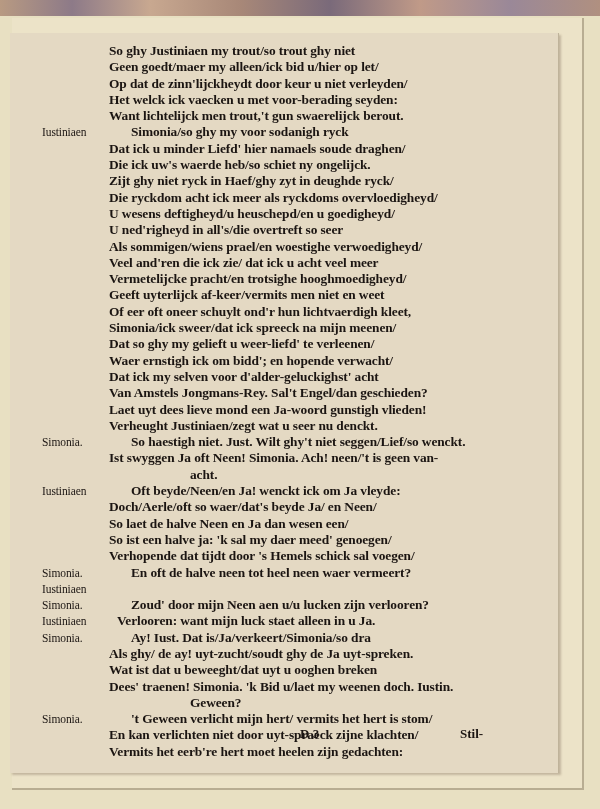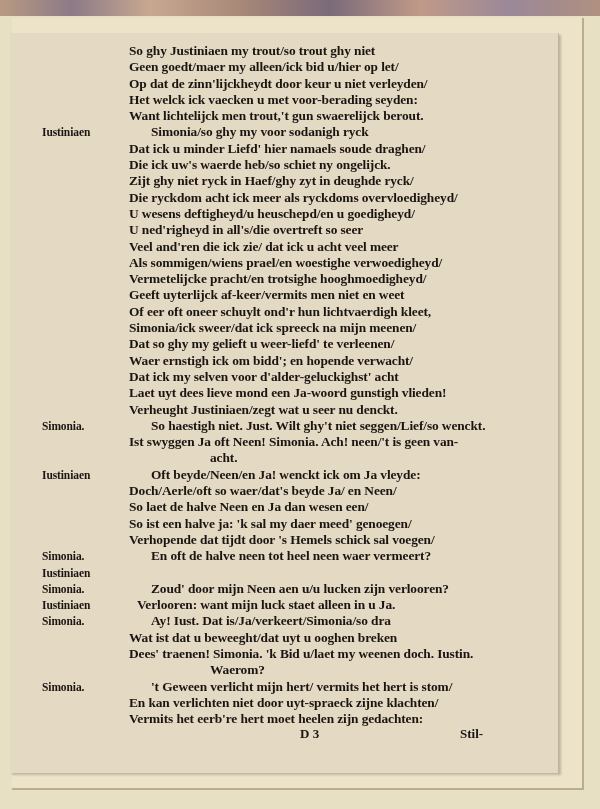--- a/index.html
+++ b/index.html
@@ -29,24 +29,24 @@
   .text {
     position:absolute; left:0; top:10px; width:548px;
     color:#1b1512;
   }
   .line {
     position:relative; height:16.3px; line-height:16.3px;
     font-size:13.4px; white-space:nowrap;
     font-family: "Liberation Serif", serif; font-weight:bold; letter-spacing:-0.1px;
   }
   .spk {
-    position:absolute; left:32px; font-size:11.5px; font-weight:bold;
+    position:absolute; left:32px; font-size:11.5px; font-weight:normal;
     font-family: "Liberation Serif", serif;
   }
-  .verse { position:absolute; left:99px;margin-left:20px; }
+  .verse { position:absolute; left:99px; }
   .verse.ind { left:121px; }
   .verse.ind2 { left:107px; }
   .verse.far { left:180px; }
   .footer {
     position:absolute; top:693px; left:0; width:548px; height:18px;
     font-family: "Liberation Serif", serif; font-weight:bold; font-size:13px; color:#1b1512;
   }
   .sig { position:absolute; left:290px; }
   .catch { position:absolute; left:450px; }
 </style>
@@ -102,28 +102,28 @@
       <div class="line">
         <span class="spk"></span>
         <span class="verse">U wesens deftigheyd/u heuschepd/en u goedigheyd/</span>
       </div>
       <div class="line">
         <span class="spk"></span>
         <span class="verse">U ned'righeyd in all's/die overtreft so seer</span>
       </div>
       <div class="line">
         <span class="spk"></span>
+        <span class="verse">Als sommigen/wiens prael/en woestighe verwoedigheyd/</span>
+      </div>
+      <div class="line">
+        <span class="spk"></span>
         <span class="verse">Veel and'ren die ick zie/ dat ick u acht veel meer</span>
       </div>
       <div class="line">
         <span class="spk"></span>
-        <span class="verse">Als sommigen/wiens prael/en woestighe verwoedigheyd/</span>
-      </div>
-      <div class="line">
-        <span class="spk"></span>
         <span class="verse">Vermetelijcke pracht/en trotsighe hooghmoedigheyd/</span>
       </div>
       <div class="line">
         <span class="spk"></span>
         <span class="verse">Geeft uyterlijck af-keer/vermits men niet en weet</span>
       </div>
       <div class="line">
         <span class="spk"></span>
         <span class="verse">Of eer oft oneer schuylt ond'r hun lichtvaerdigh kleet,</span>
       </div>
@@ -138,20 +138,24 @@
       <div class="line">
         <span class="spk"></span>
         <span class="verse">Waer ernstigh ick om bidd'; en hopende verwacht/</span>
       </div>
       <div class="line">
         <span class="spk"></span>
         <span class="verse">Dat ick my selven voor d'alder-geluckighst' acht</span>
       </div>
       <div class="line">
         <span class="spk"></span>
+        <span class="verse">Van Amstels Jongmans-Rey. Sal't Engel/dan geschieden?</span>
+      </div>
+      <div class="line">
+        <span class="spk"></span>
         <span class="verse">Laet uyt dees lieve mond een Ja-woord gunstigh vlieden!</span>
       </div>
       <div class="line">
         <span class="spk"></span>
         <span class="verse">Verheught Justiniaen/zegt wat u seer nu denckt.</span>
       </div>
       <div class="line">
         <span class="spk">Simonia.</span>
         <span class="verse ind">So haestigh niet. Just. Wilt ghy't niet seggen/Lief/so wenckt.</span>
       </div>
@@ -197,29 +201,33 @@
       <div class="line">
         <span class="spk">Iustiniaen</span>
         <span class="verse ind2">Verlooren: want mijn luck staet alleen in u Ja.</span>
       </div>
       <div class="line">
         <span class="spk">Simonia.</span>
         <span class="verse ind">Ay! Iust. Dat is/Ja/verkeert/Simonia/so dra</span>
       </div>
       <div class="line">
         <span class="spk"></span>
+        <span class="verse">Als ghy/ de ay! uyt-zucht/soudt ghy de Ja uyt-spreken.</span>
+      </div>
+      <div class="line">
+        <span class="spk"></span>
         <span class="verse">Wat ist dat u beweeght/dat uyt u ooghen breken</span>
       </div>
       <div class="line">
         <span class="spk"></span>
         <span class="verse">Dees' traenen! Simonia. 'k Bid u/laet my weenen doch. Iustin.</span>
       </div>
       <div class="line">
         <span class="spk"></span>
-        <span class="verse far">Waerom?</span>
+        <span class="verse far">Geween?</span>
       </div>
       <div class="line">
         <span class="spk">Simonia.</span>
         <span class="verse ind">'t Geween verlicht mijn hert/ vermits het hert is stom/</span>
       </div>
       <div class="line">
         <span class="spk"></span>
         <span class="verse">En kan verlichten niet door uyt-spraeck zijne klachten/</span>
       </div>
       <div class="line">

